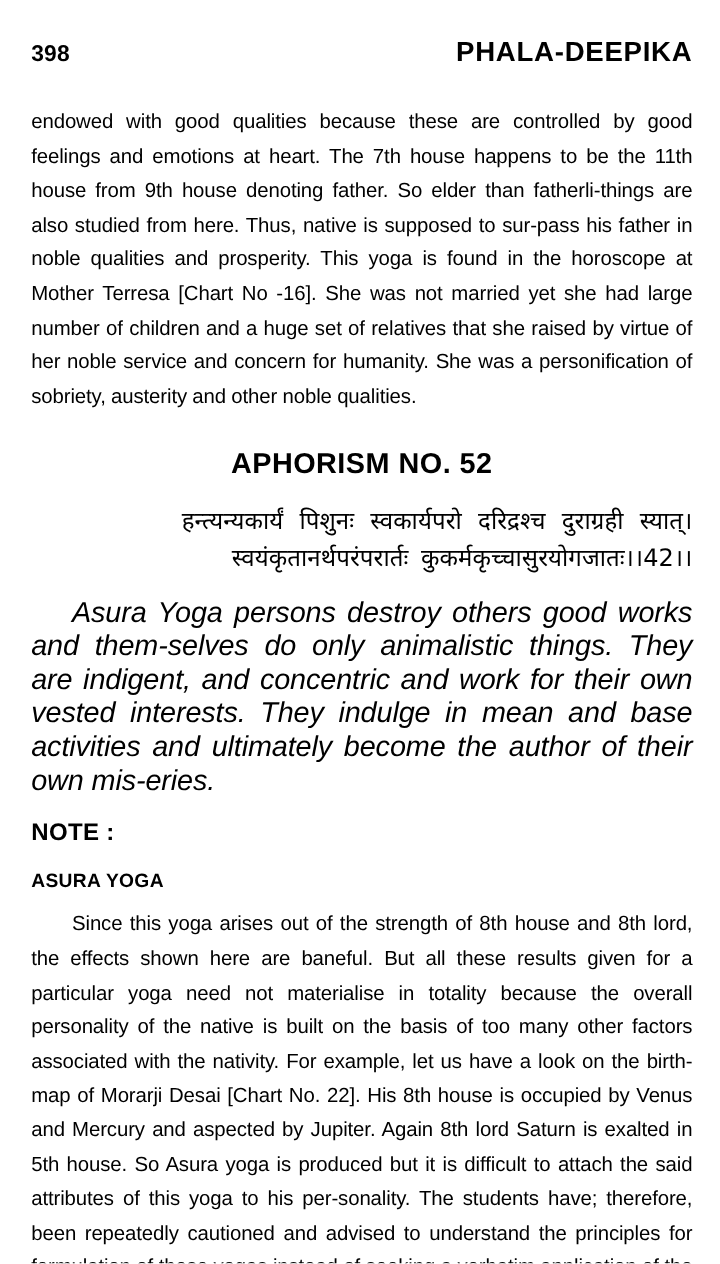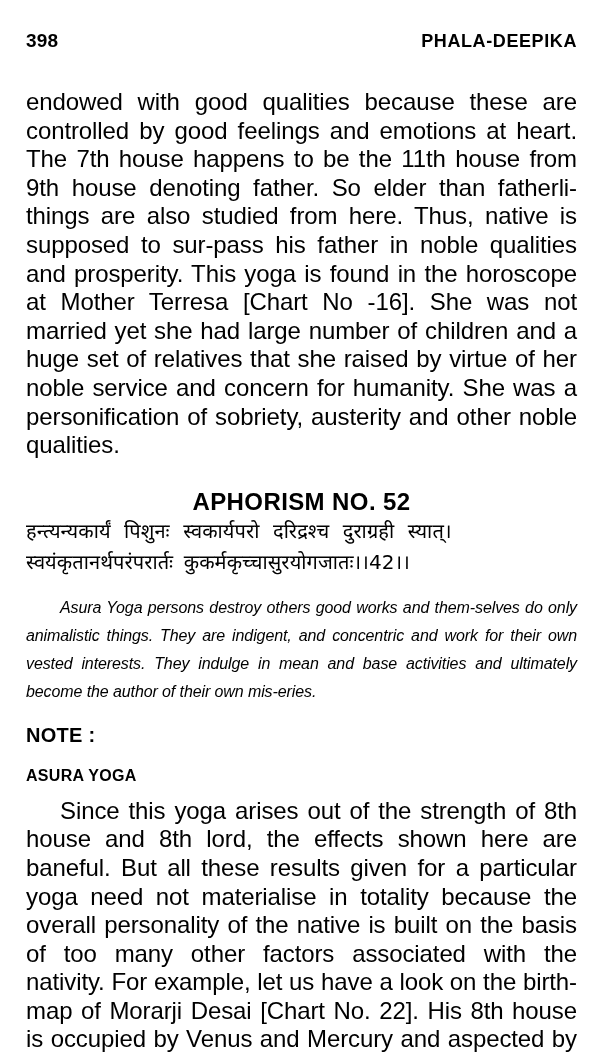--- a/index.html
+++ b/index.html
@@ -28,36 +28,36 @@
     display: flex;
     align-items: baseline;
     justify-content: space-between;
   }
   .folio {
     font-size: 19px;
     font-weight: bold;
     letter-spacing: 0.2px;
   }
   .book-title {
-    font-size: 18px;
+    font-size: 23px;
     font-weight: bold;
     letter-spacing: 0.6px;
   }
 
   
   .column {
     position: absolute;
     left: 26px;
     top: 88px;
     width: 551px;
   }
 
   p.body-text {
     margin: 0;
-    font-size: 24px;
+    font-size: 17px;
     line-height: 28.6px;
     text-align: justify;
     text-justify: inter-word;
     letter-spacing: -0.1px;
     word-spacing: -0.2px;
     hyphens: none;
   }
   p.body-text.indent {
     text-indent: 34px;
   }
@@ -72,41 +72,42 @@
   }
   h2.yoga-heading {
     margin: 20px 0 0 0;
     font-size: 16px;
     font-weight: bold;
     letter-spacing: 0.3px;
   }
 
   
   .verse {
+    margin-top: 18px;
     font-family: "DejaVu Sans", sans-serif;
     font-size: 20px;
     line-height: 31px;
-    text-align: left;
+    text-align: right;
     letter-spacing: 0.1px;
   }
   .verse .verse-line {
     display: block;
     white-space: nowrap;
   }
   .verse .verse-line.line-1 {
     word-spacing: 7px;
   }
   .verse .verse-line.line-2 {
     word-spacing: 4px;
   }
 
   
   p.translation {
     margin: 16px 0 0 0;
-    font-size: 16px;
+    font-size: 24px;
     line-height: 28px;
     font-style: italic;
     text-align: justify;
     text-justify: inter-word;
     text-indent: 34px;
     letter-spacing: -0.1px;
   }
 
   
   .note-label {

